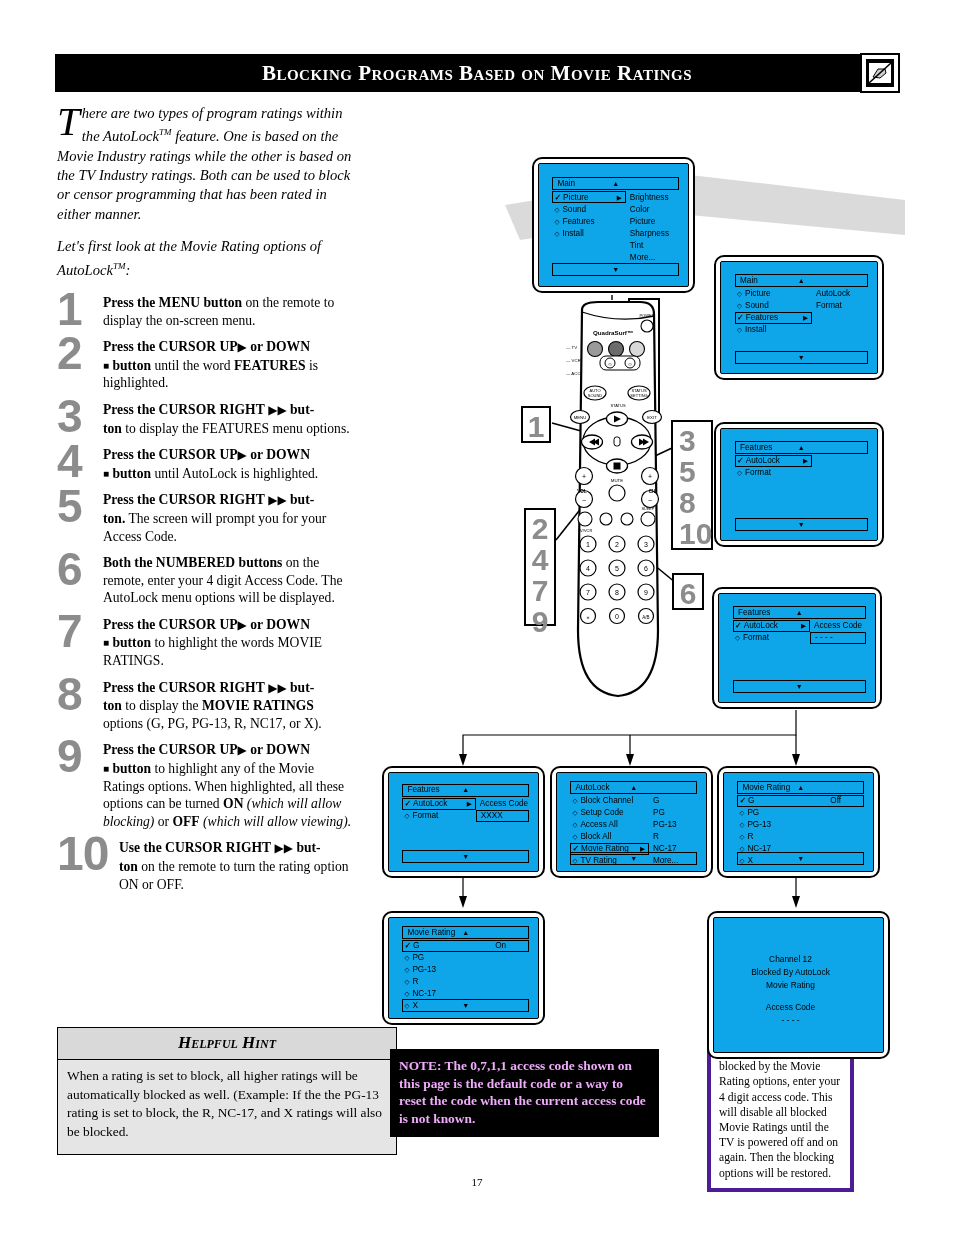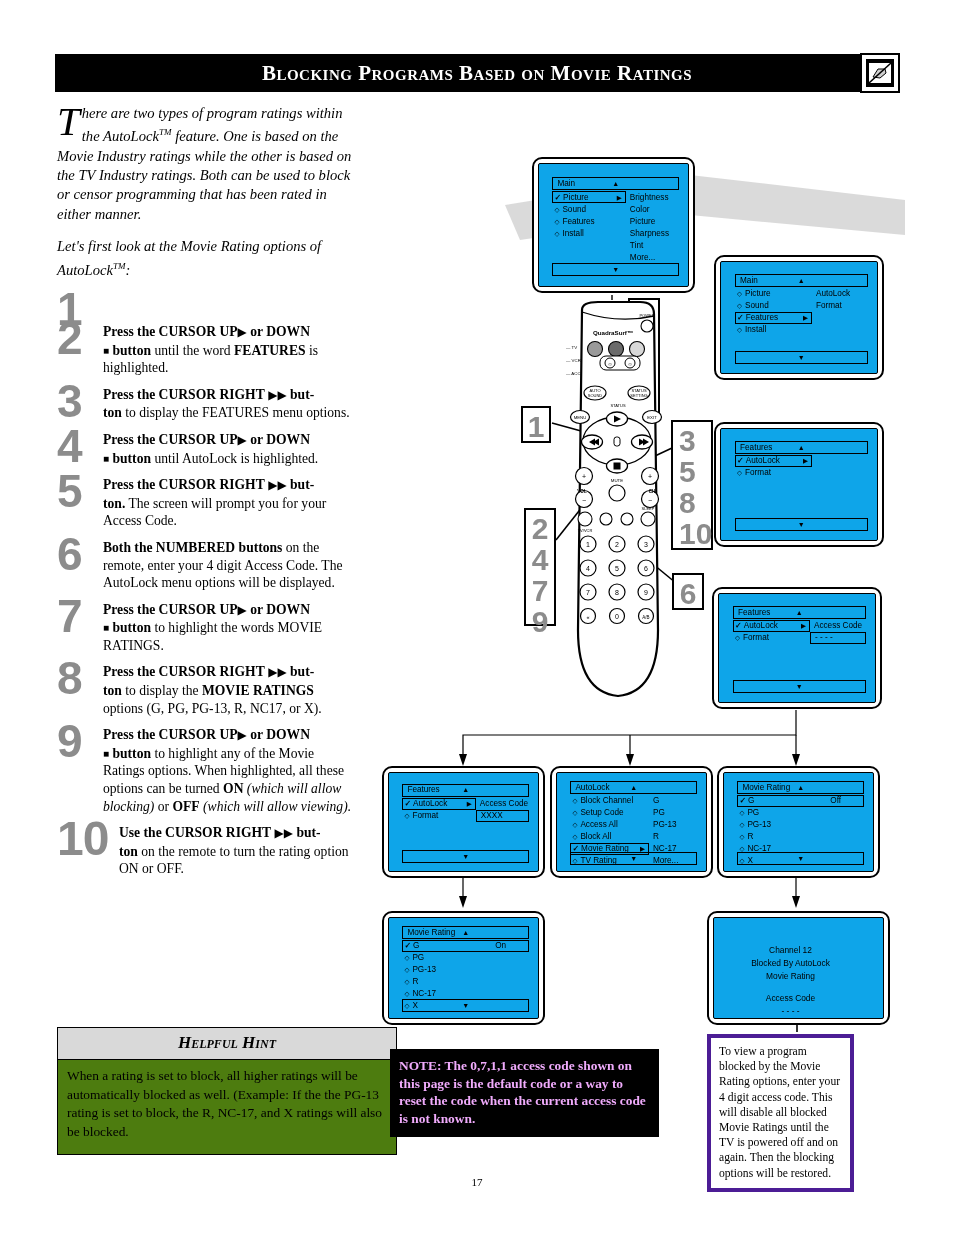--- a/index.html
+++ b/index.html
@@ -88,21 +88,21 @@
   .step.wide .step-body { margin-left: 62px; }
   .b { font-weight:bold; }
   .i { font-style: italic; }
   .sq { font-family:"Liberation Sans",sans-serif; font-size:10px; vertical-align:1px; }
   .tri { font-family:"DejaVu Sans", sans-serif; font-size:12px; }
 
   
   #hint-box {
     position:absolute; left:57px; top:1027px; width:340px;
     border:1px solid #000;
-    background:#4d7c0f;
+    background:#e5e5e5;
   }
   #hint-title {
     background:#d9d9d9;
     border-bottom:1px solid #000;
     text-align:center;
     font-weight:bold;
     font-style:italic;
     font-size:17px;
     font-variant: small-caps;
     padding:5px 0 6px 0;
@@ -241,20 +241,21 @@
 
 <div id="left-col">
   <p id="intro-p1">
     <span class="dropcap">T</span><span>here are two types of program ratings within the AutoLock<sup class="tm">TM</sup> feature. One is based on the Movie Industry ratings while the other is based on the TV Industry ratings. Both can be used to block or censor programming that has been rated in either manner.</span>
   </p>
   <p id="intro-p2">Let's first look at the Movie Rating options of AutoLock<sup class="tm">TM</sup>:</p>
 
   <div id="steps">
       <div class="step">
         <div class="step-num">1</div>
+        <div class="step-body"><span class="b">Press the MENU button</span> on the remote to display the on-screen menu.</div>
       </div>
       <div class="step">
         <div class="step-num">2</div>
         <div class="step-body"><span class="b">Press the CURSOR UP</span><span class="tri">▶</span> <span class="b">or DOWN</span><br><span class="sq">■</span> <span class="b">button</span> until the word <span class="b">FEATURES</span> is highlighted.</div>
       </div>
       <div class="step">
         <div class="step-num">3</div>
         <div class="step-body"><span class="b">Press the CURSOR RIGHT</span> <span class="tri">▶▶</span> <span class="b">but-<br>ton</span> to display the FEATURES menu options.</div>
       </div>
       <div class="step">
@@ -629,21 +630,21 @@
         <span class="dia">◇</span>
           <span>X</span>
       </div>
       <div class="mbottom">
         <span>▼</span>
       </div>
     </div>
   </div>
 </div>
 
-<div class="tvscreen" style="left:707px; top:911px; width:183px; height:114px;">
+<div class="tvscreen" style="left:707px; top:911px; width:183px; height:148px;">
   <div class="inner">
     <div class="mcentered">
       <div>Channel 12</div>
       <div>Blocked By AutoLock</div>
       <div>Movie Rating</div>
       <div style="height:9px;"></div>
       <div>Access Code</div>
       <div>- - - -</div>
     </div>
   </div>

